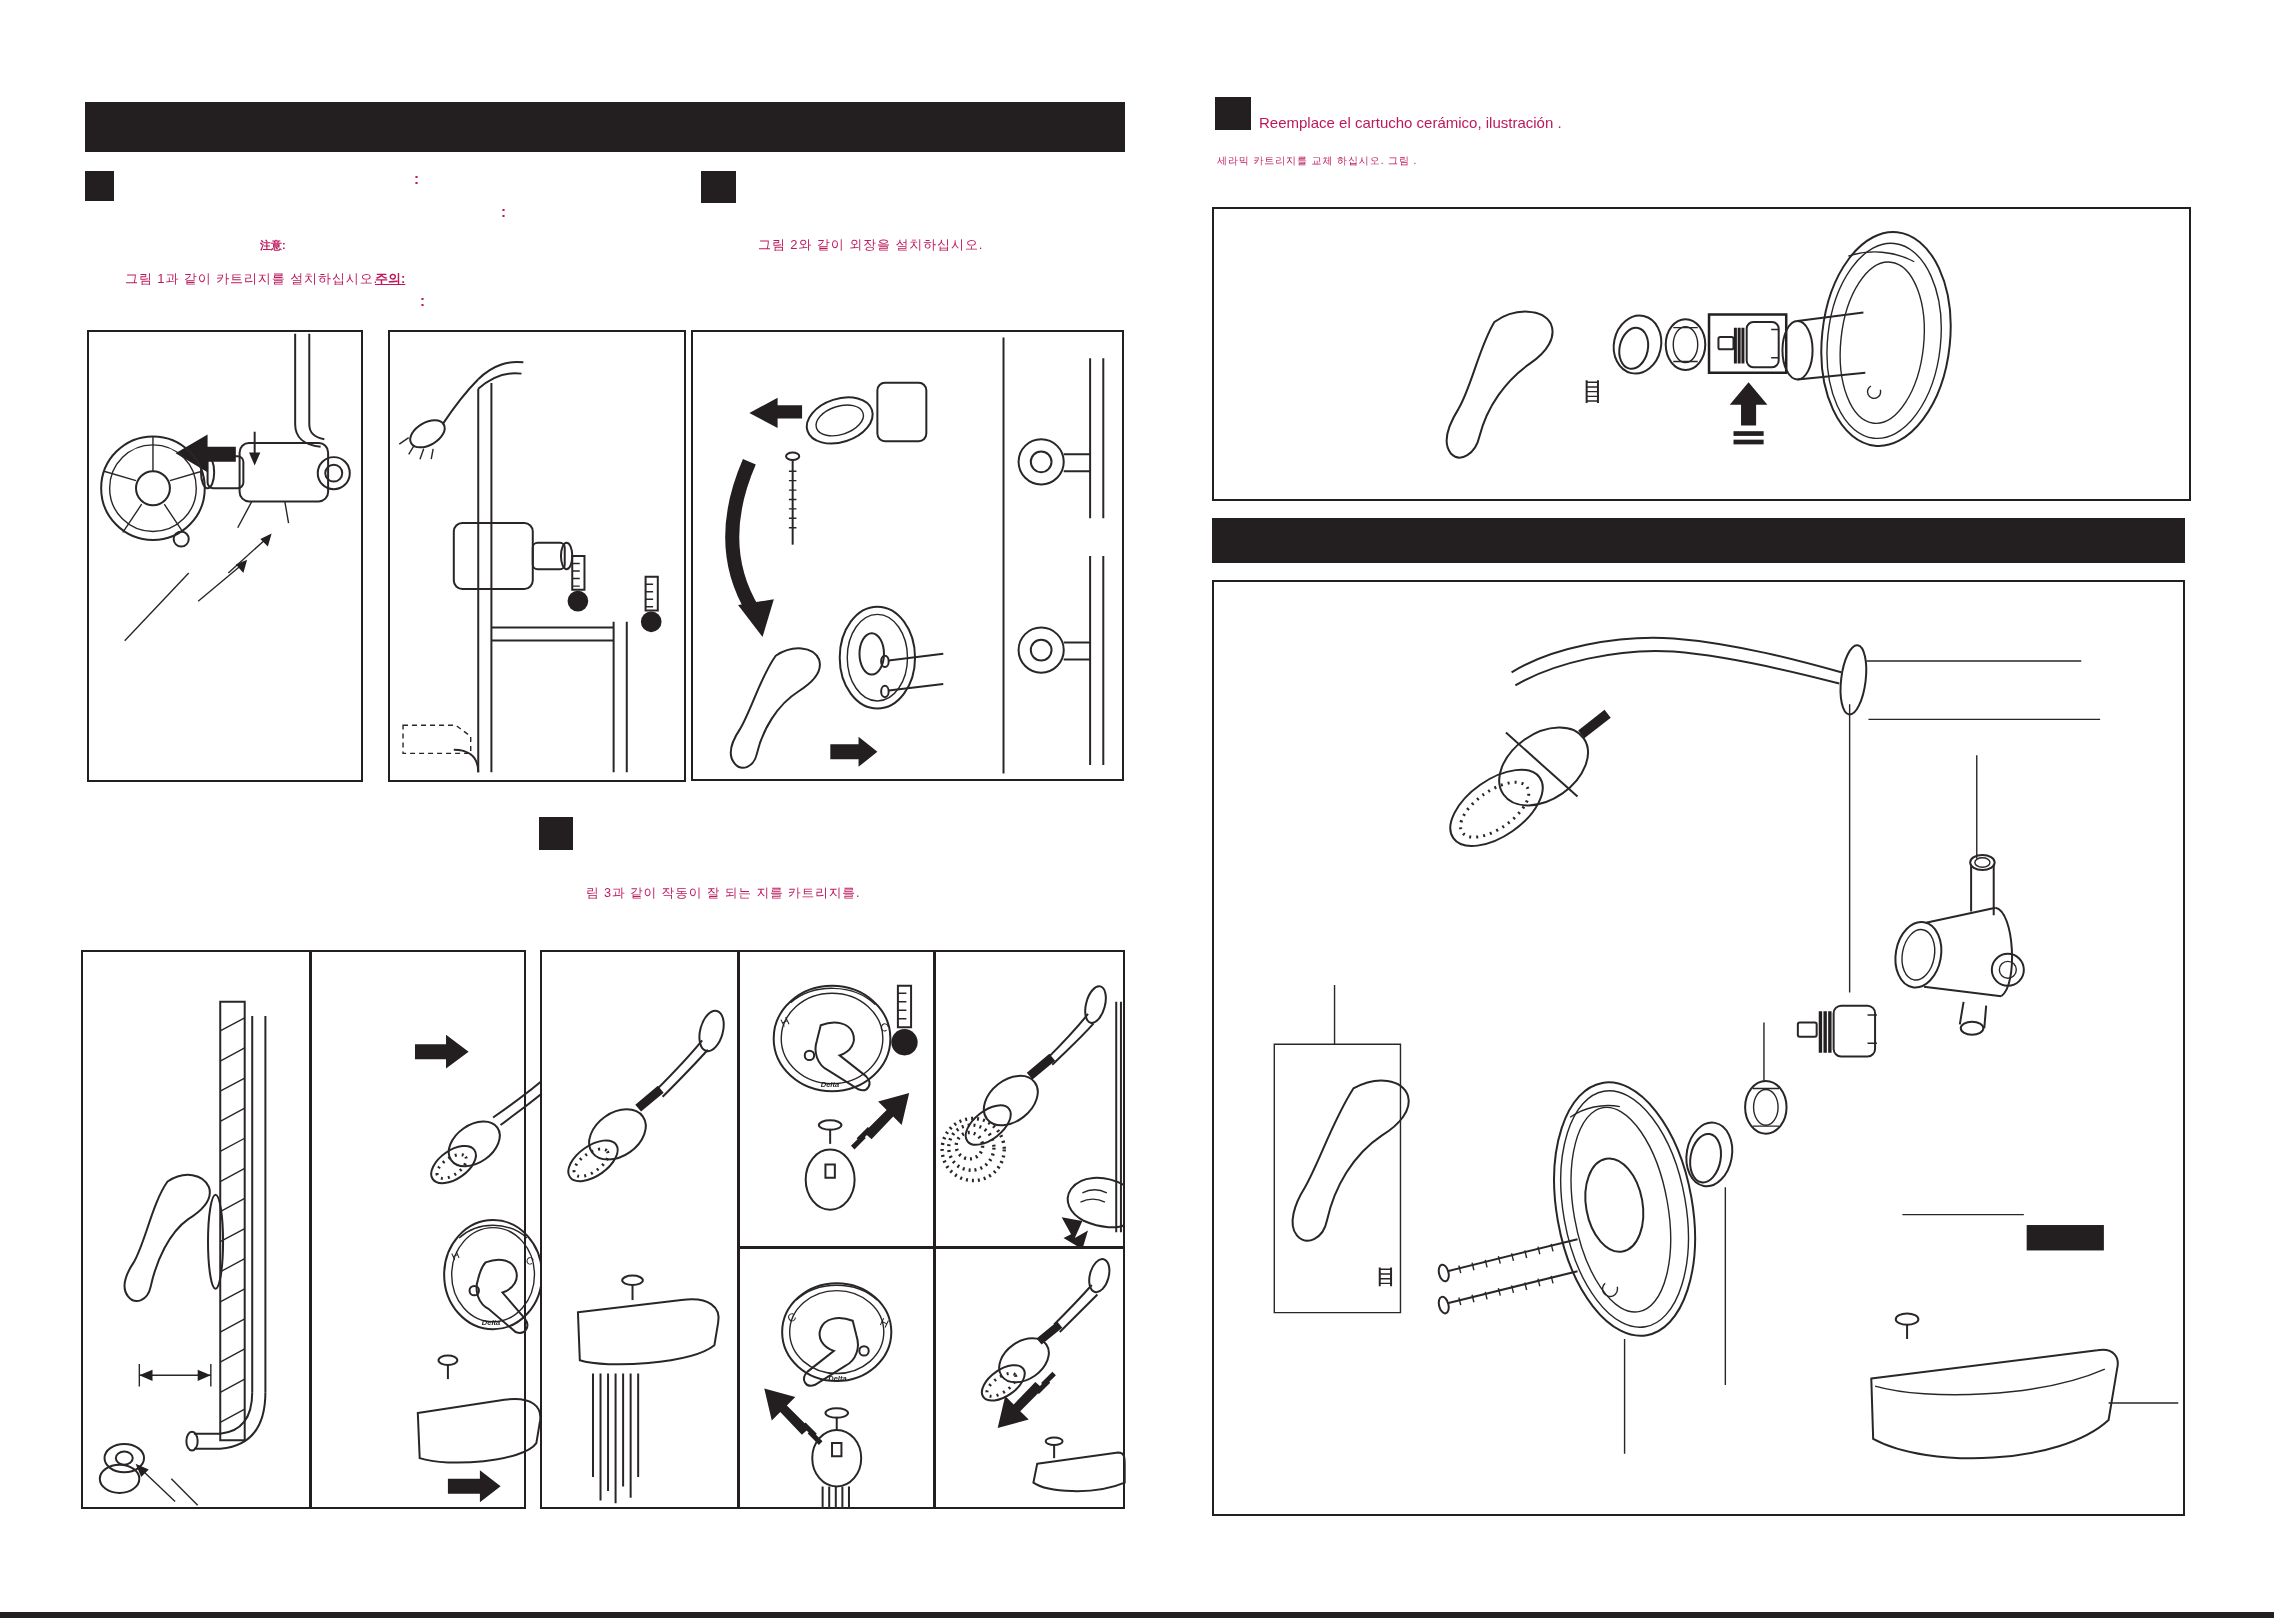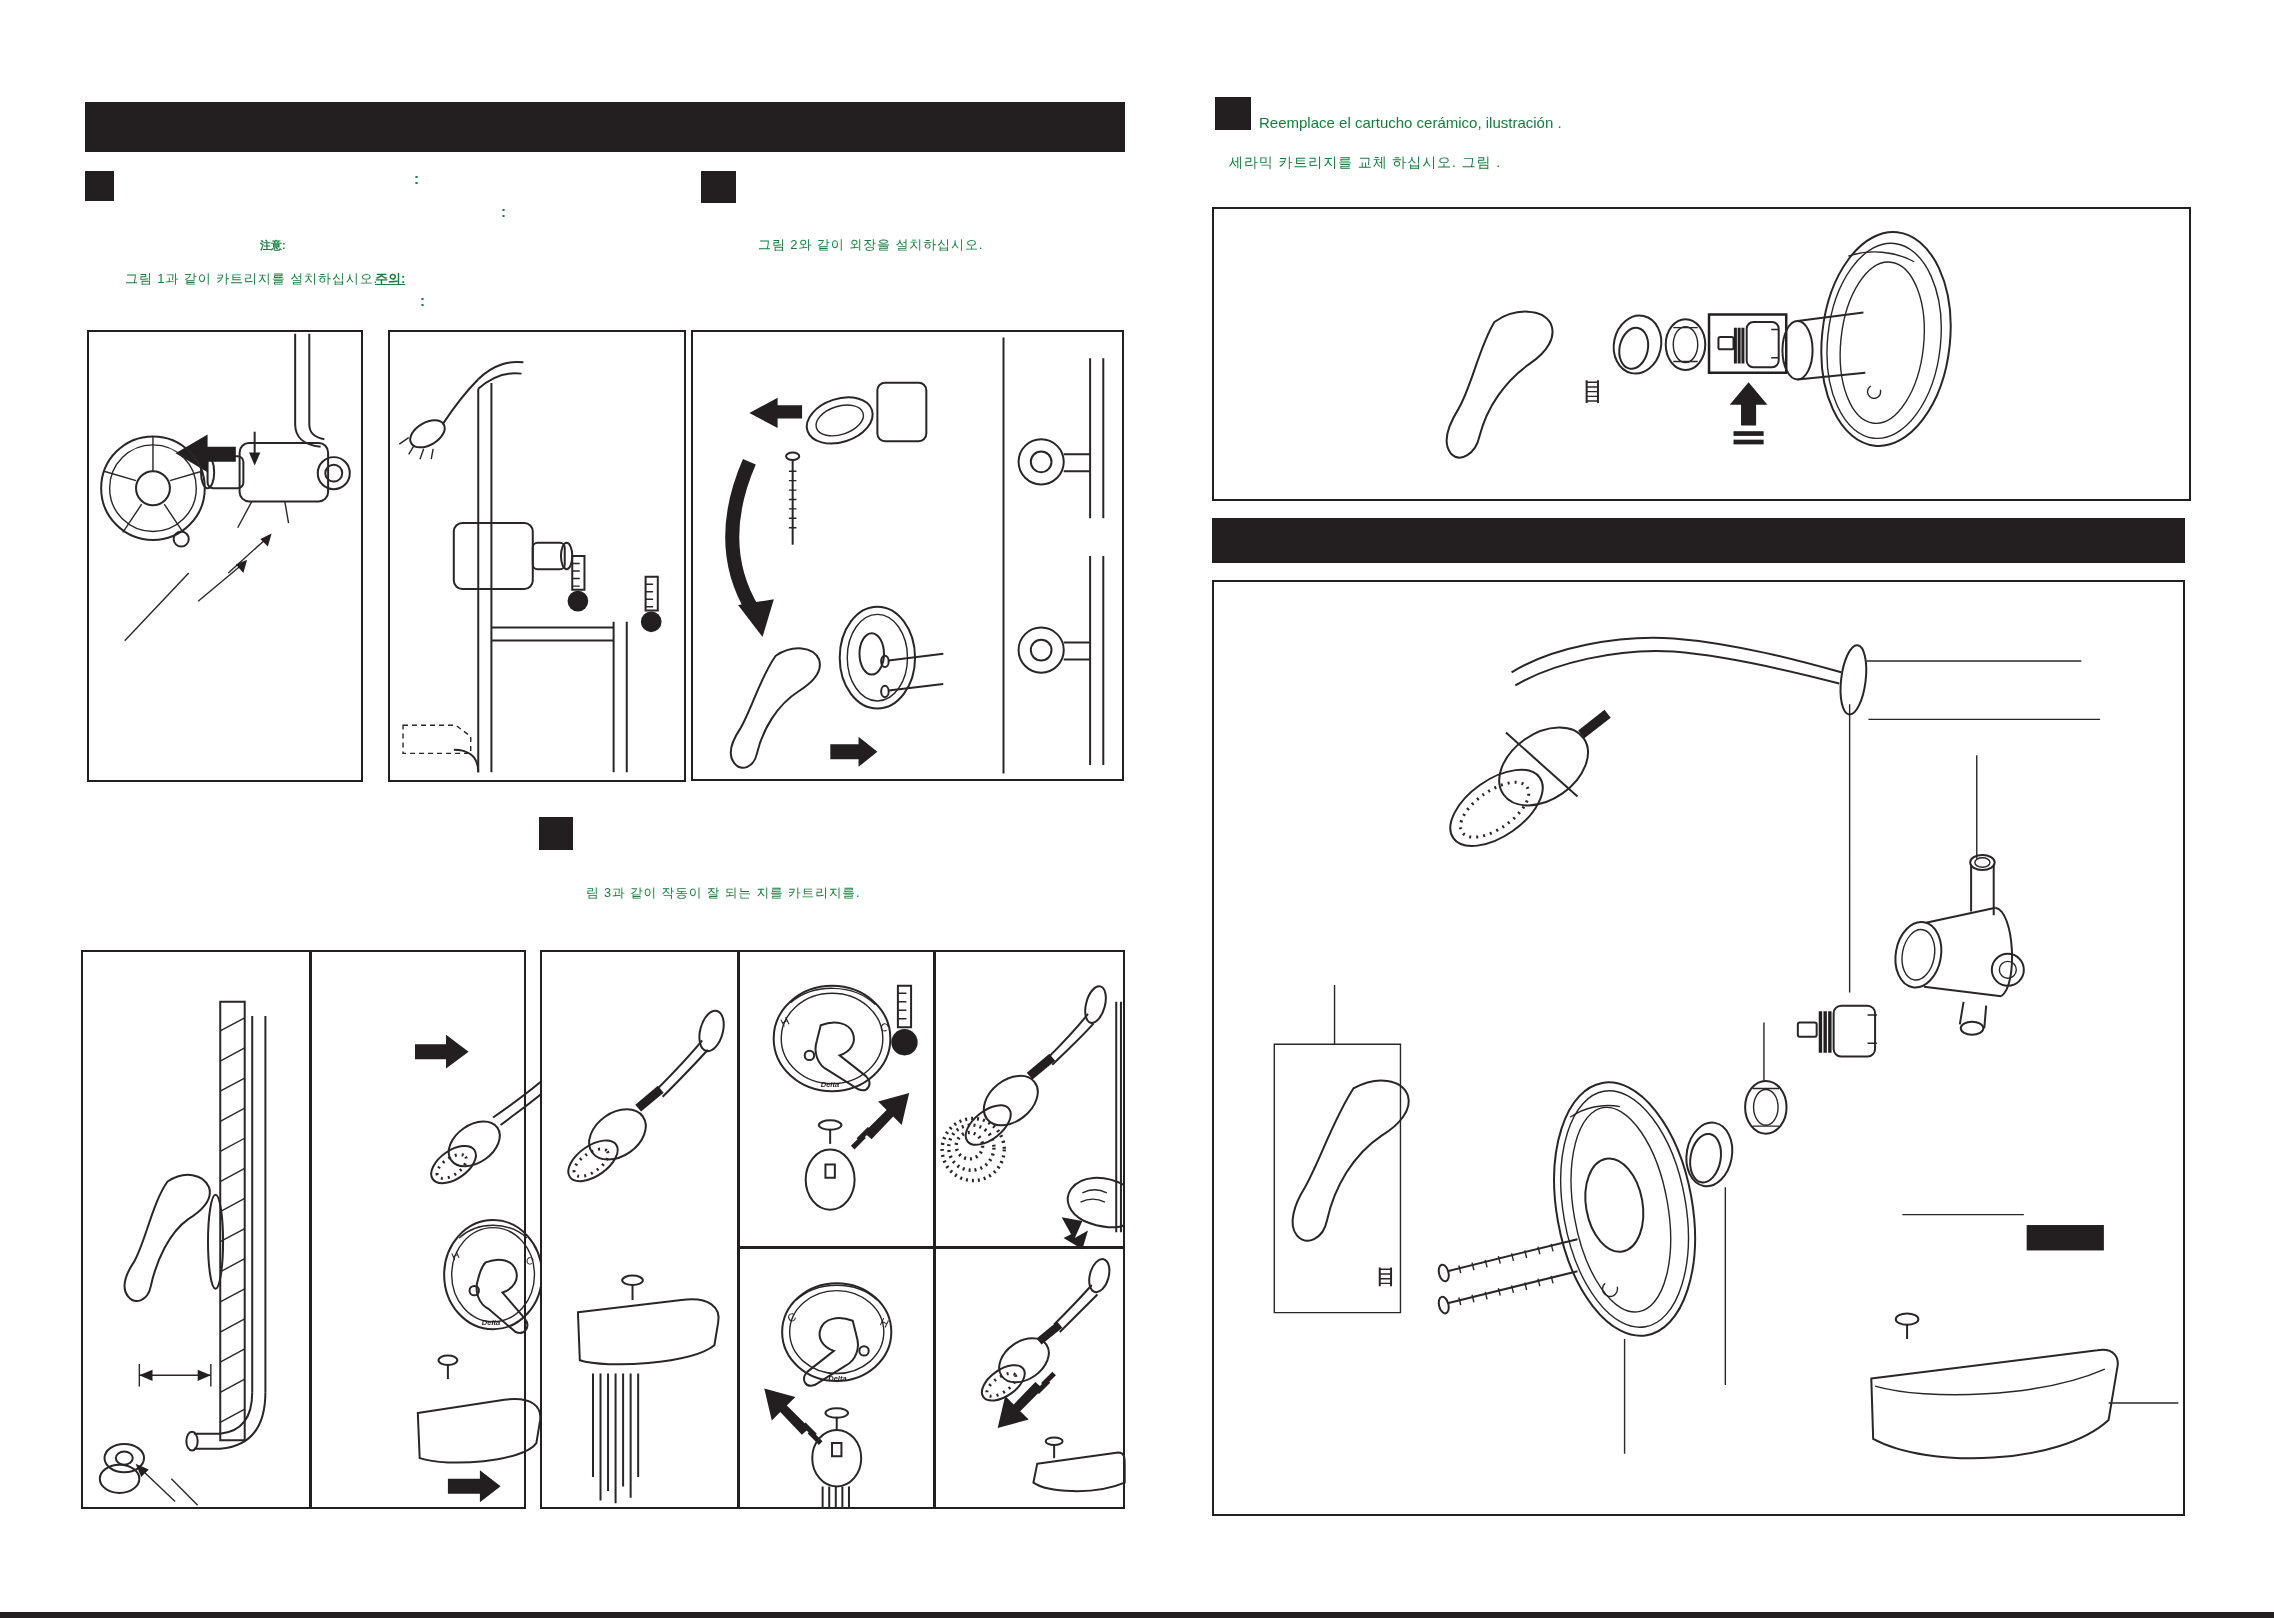--- a/index.html
+++ b/index.html
@@ -6,21 +6,21 @@
   body{
     width:2275px;height:1619px;position:relative;overflow:hidden;
     background:#ffffff;
     font-family:"Liberation Sans","DejaVu Sans",sans-serif;
     color:#231f20;
   }
   .abs{position:absolute;}
   .bar{position:absolute;background:#231f20;}
   .sq{position:absolute;background:#231f20;}
   .panel{position:absolute;border:2.8px solid #231f20;background:#ffffff;box-sizing:border-box;}
-  .txt{position:absolute;white-space:nowrap;color:#15803d;}
+  .txt{position:absolute;white-space:nowrap;color:#be185d;}
   .b{font-weight:bold;}
   svg{position:absolute;left:0;top:0;overflow:visible;}
   svg *{vector-effect:non-scaling-stroke;}
   .ln{stroke:#2a2627;stroke-width:2;fill:none;}
   .lnthin{stroke:#2a2627;stroke-width:1.4;fill:none;}
   .fil{fill:#231f20;stroke:none;}
   .dots{stroke:#2a2627;fill:none;stroke-dasharray:2 5;stroke-width:3;}
   .speck{stroke:#2a2627;fill:none;stroke-dasharray:2 4;stroke-width:3.4;}
   text{font-family:"Liberation Sans",sans-serif;fill:#231f20;}
 </style>
@@ -326,21 +326,21 @@
   </g>
   <g transform="translate(418,314)">
     <path class="ln" d="M128,226 V212"></path>
       <ellipse class="ln" cx="128" cy="208" rx="9" ry="4"></ellipse>
     <path class="ln" d="M110,232 L196,220 C203,220 203,226 203,232 L203,252 C170,266 120,262 106,252 Z"></path>
   </g>
 </svg>
 
 <div class="sq" style="left:1215px;top:97px;width:36px;height:33px;"></div>
 <div class="txt" style="left:1259px;top:114px;font-size:15px;">Reemplace el cartucho cerámico, ilustración  .</div>
-<div class="txt" style="left:1217px;top:154px;font-size:14px;letter-spacing:0.9px;margin-left:12px;">세라믹 카트리지를 교체 하십시오. 그림  .</div>
+<div class="txt" style="left:1217px;top:154px;font-size:10px;letter-spacing:0.9px;">세라믹 카트리지를 교체 하십시오. 그림  .</div>
 
 <div class="panel" style="left:1212px;top:207px;width:979px;height:294px;"></div>
 <svg style="left:1212px;top:207px;" width="979" height="294" viewBox="0 0 1040 312">
   <g>
     <path class="ln" d="M300,122 C322,106 352,108 360,124 C366,138 356,154 338,166 C312,184 292,212 284,244 C280,262 264,272 254,262 C244,250 252,230 262,214 C276,190 284,148 300,122 Z"></path>
   </g>
   <g>
     <path class="lnthin" d="M398,186 h12 M398,191 h12 M398,196 h12 M398,201 h12 M398,206 h12"></path>
     <path class="ln" d="M398,184 v24 M410,184 v24"></path>
   </g>

